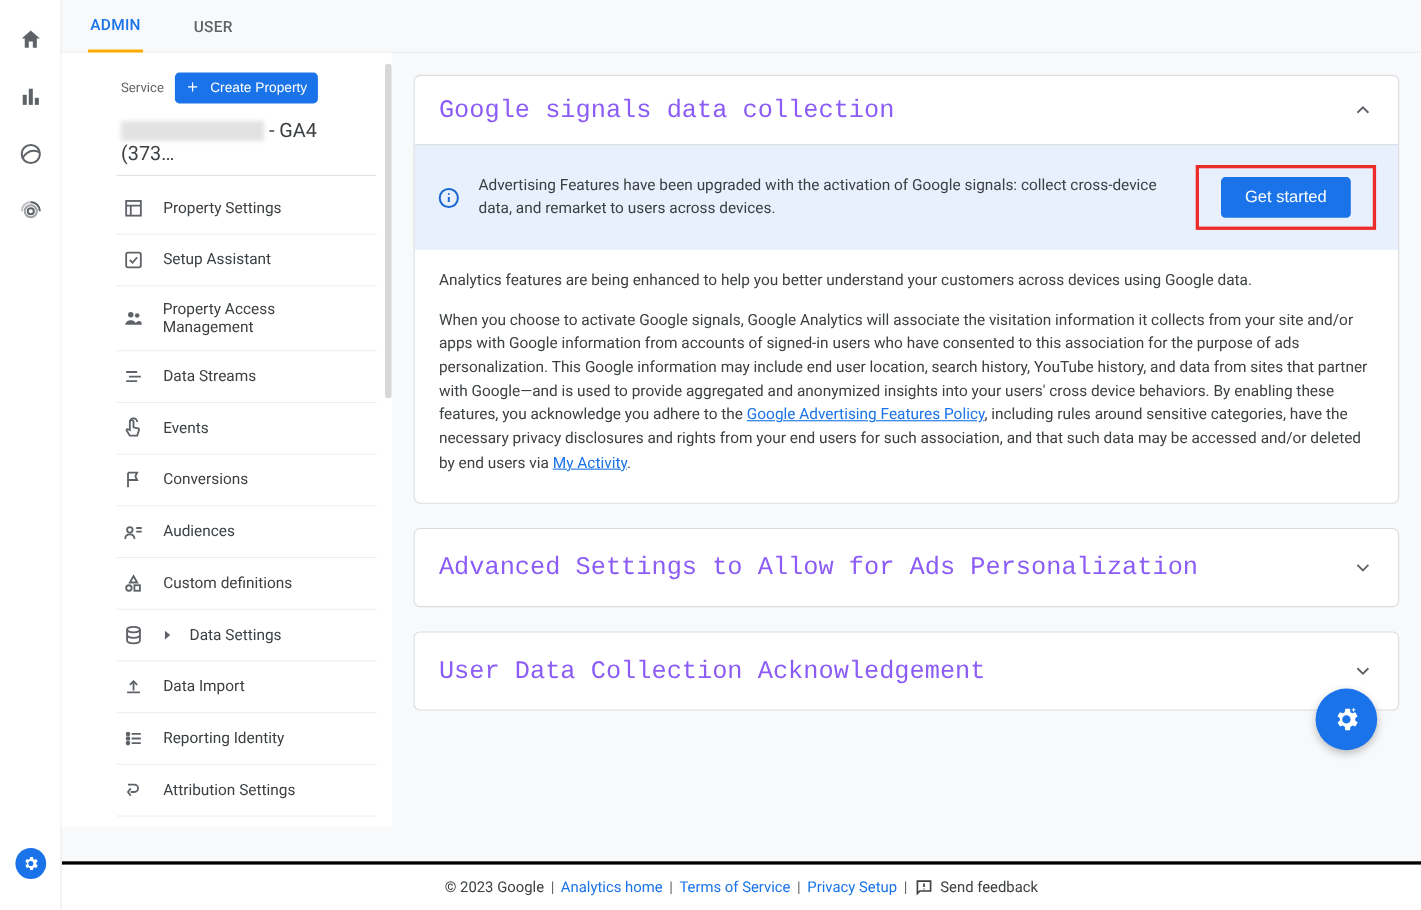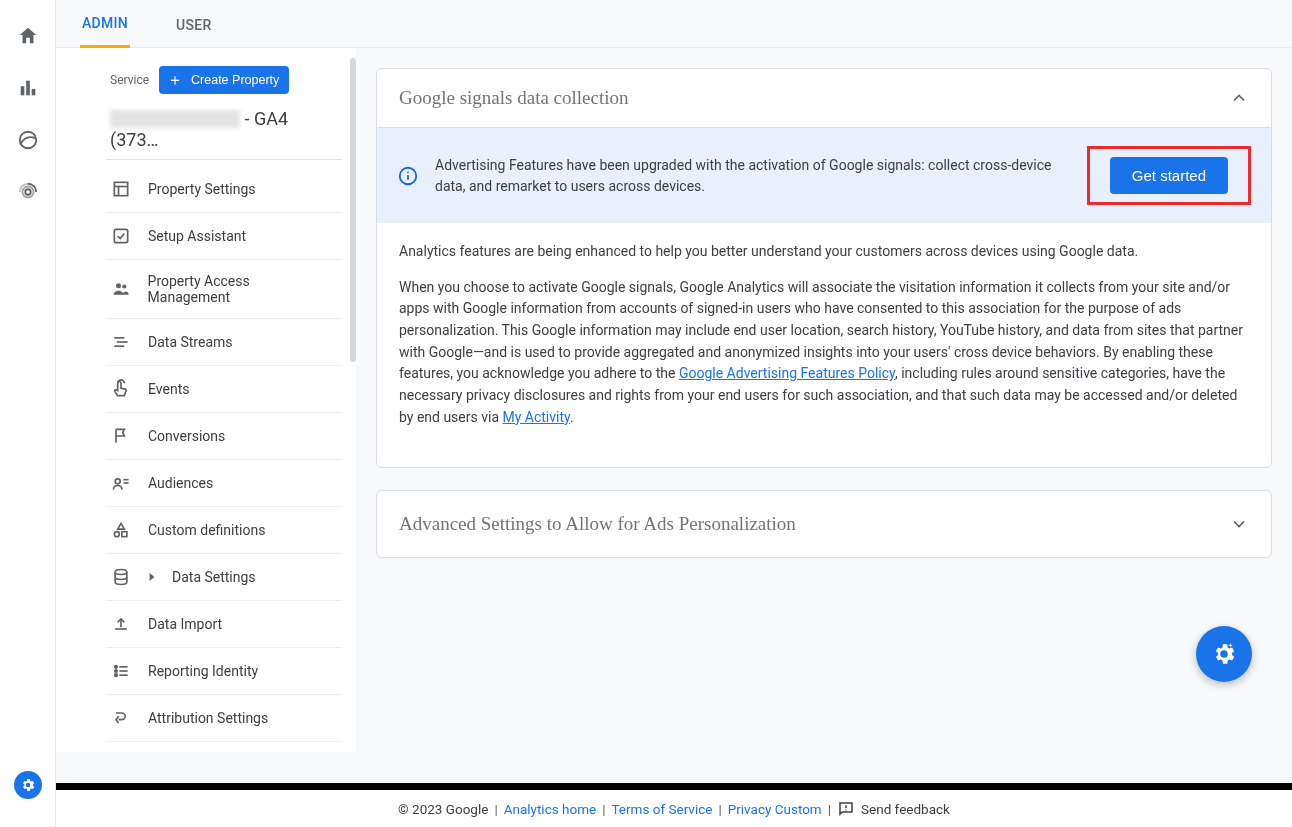--- a/index.html
+++ b/index.html
@@ -37,45 +37,45 @@
   .nav-item{ display:flex; align-items:center; gap:16px; padding:13px 10px 13px 4px; border-bottom:1px solid #eceef1; cursor:pointer; margin-right:14px;}
   .nav-item .ni-icon{ width:22px; display:flex; justify-content:center; color:#5f6368;}
   .nav-item .ni-label{ font-size:14px; color:#3c4043;}
   .nav-item.sub .caret{ width:8px; display:flex; justify-content:center; color:#5f6368;}
   .scroll-ind{ position:absolute; top:10px; right:0; bottom:390px; width:6px; background:#d7d7d7; border-radius:3px;}
 
   
   .content{ flex:1; padding:20px 20px 0 20px; overflow:auto; position:relative; min-width:0;}
   .card{ border:1px solid #dadce0; border-radius:6px; background:#fff; margin-bottom:22px; overflow:hidden;}
   .card-head{ display:flex; align-items:center; justify-content:space-between; padding:18px 22px; cursor:pointer;}
-  .card-title{ font-size:19px; font-weight:400; color:#737373; font-family:Liberation Serif, serif;}
+  .card-title{ font-size:23px; font-weight:400; color:#8b5cf6; font-family:Liberation Mono, monospace;}
   .chev{ color:#5f6368;}
 
   .banner{ background:#e8f0fe; padding:18px 20px; display:flex; align-items:center; gap:16px; border-top:1px solid #dadce0;}
   .banner .info-icn{ color:#1967d2; flex-shrink:0;}
   .banner-text{ font-size:14px; color:#3c4043; line-height:1.5; flex:1;}
   .banner-btn-wrap{ border:3px solid #ee2b2b; padding:8px 20px; border-radius:0;}
   .banner-btn{ background:#1a73e8; color:#fff; border:none; border-radius:4px; font-size:15px; font-weight:500; padding:10px 22px; cursor:pointer; white-space:nowrap;}
 
   .card-body{ padding:18px 22px 22px; font-size:14px; color:#3c4043; line-height:1.55;}
   .card-body p{ margin-bottom:14px;}
-  .card-body p:last-child{ margin-bottom:16px;}
+  .card-body p:last-child{ margin-bottom:2px;}
   .card-body a{ color:#1a73e8; text-decoration:underline;}
 
   .card.collapsed .card-head{ padding:22px 22px;}
   .toggle-wrap{ display:flex; align-items:center; gap:22px;}
   .toggle{ width:36px; height:18px; border-radius:10px; background:#9cc0f7; position:relative;}
   .toggle .knob{ position:absolute; right:-3px; top:-2px; width:22px; height:22px; border-radius:50%; background:#1a73e8; display:flex;align-items:center;justify-content:center; color:#fff;}
   .knob svg{ width:13px;height:13px;}
 
   
   .fab{ position:absolute; right:40px; bottom:70px; width:56px; height:56px; border-radius:50%; background:#1a73e8; display:flex;align-items:center;justify-content:center; color:#fff; box-shadow:0 3px 8px rgba(0,0,0,.25); cursor:pointer;}
 
   
-  .footer{ height:44px; border-top:7px solid #000000; display:flex;align-items:center;justify-content:center; font-size:13.5px; color:#3c4043; gap:6px; background:#fff;margin-top:31px;}
+  .footer{ height:44px; border-top:3px solid #000000; display:flex;align-items:center;justify-content:center; font-size:13.5px; color:#3c4043; gap:6px; background:#fff;margin-top:31px;}
   .footer a{ color:#1a73e8; text-decoration:none;}
   .footer .sep{ color:#5f6368;}
   .feedback{ display:flex; align-items:center; gap:6px; color:#3c4043; cursor:pointer;}
 
   svg{ display:block;}
 </style>
 </head>
 <body>
 
 <div class="app">
@@ -324,39 +324,49 @@
           <div class="card-head">
             <div class="card-title">Advanced Settings to Allow for Ads Personalization</div>
             <div class="chev">
               <svg width="20" height="20" viewBox="0 0 24 24" fill="none" stroke="currentColor" stroke-width="2">
                   <path d="M6 9l6 6 6-6"></path>
                 </svg>
             </div>
           </div>
         </div>
 
+        <div class="card collapsed">
+          <div class="card-head">
+            <div class="card-title">User Data Collection Acknowledgement</div>
+            <div class="chev">
+              <svg width="20" height="20" viewBox="0 0 24 24" fill="none" stroke="currentColor" stroke-width="2">
+                  <path d="M6 9l6 6 6-6"></path>
+                </svg>
+            </div>
+          </div>
+        </div>
 
         <div class="fab">
           <svg width="26" height="26" viewBox="0 0 24 24" fill="currentColor">
               <path d="M19.4 13a7.5 7.5 0 000-2l2-1.6-2-3.4-2.4.9a7.4 7.4 0 00-1.7-1L15 3h-4l-.4 2.9a7.4 7.4 0 00-1.7 1l-2.4-.9-2 3.4L6.6 11a7.5 7.5 0 000 2l-2 1.6 2 3.4 2.4-.9a7.4 7.4 0 001.7 1L11 21h4l.4-2.9a7.4 7.4 0 001.7-1l2.4.9 2-3.4zM12 15.5A3.5 3.5 0 1115.5 12 3.5 3.5 0 0112 15.5z"></path>
               <path d="M18 2l.6 1.4L20 4l-1.4.6L18 6l-.6-1.4L16 4l1.4-.6z"></path>
             </svg>
         </div>
 
       </div>
     </div>
 
     <div class="footer">
       <span>© 2023 Google</span>
       <span class="sep">|</span>
       <a href="#">Analytics home</a>
       <span class="sep">|</span>
       <a href="#">Terms of Service</a>
       <span class="sep">|</span>
-      <a href="#">Privacy Custom</a>
+      <a href="#">Privacy Setup</a>
       <span class="sep">|</span>
       <span class="feedback">
         <svg width="18" height="18" viewBox="0 0 24 24" fill="none" stroke="currentColor" stroke-width="2">
             <path d="M4 4h16v12H7l-3 3z"></path>
             <line x1="12" y1="7" x2="12" y2="11"></line>
             <circle cx="12" cy="13.5" r=".8" fill="currentColor" stroke="none"></circle>
           </svg>
         <span>Send feedback</span>
       </span>
     </div>

